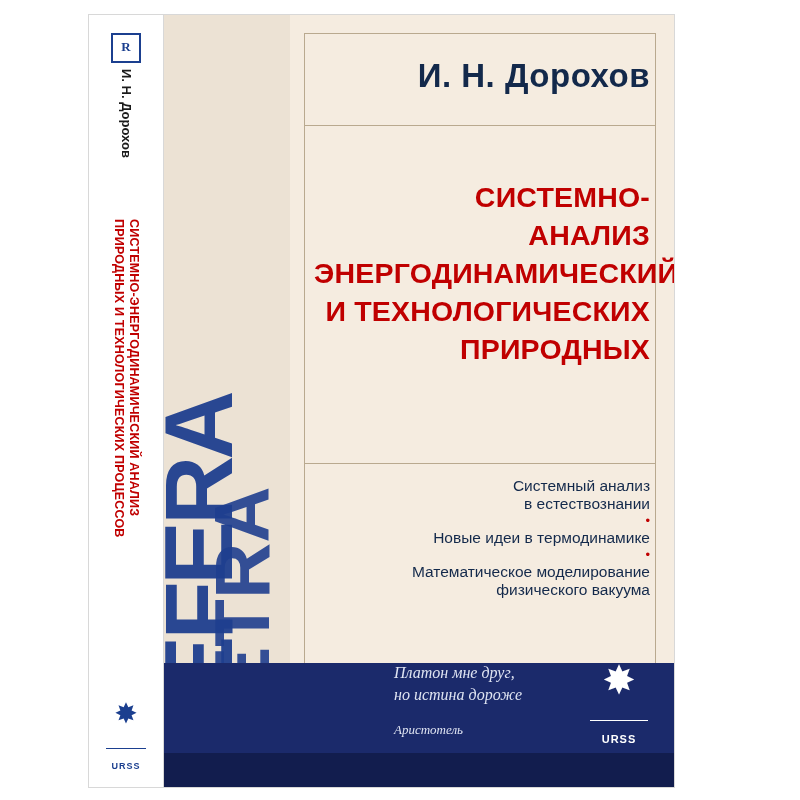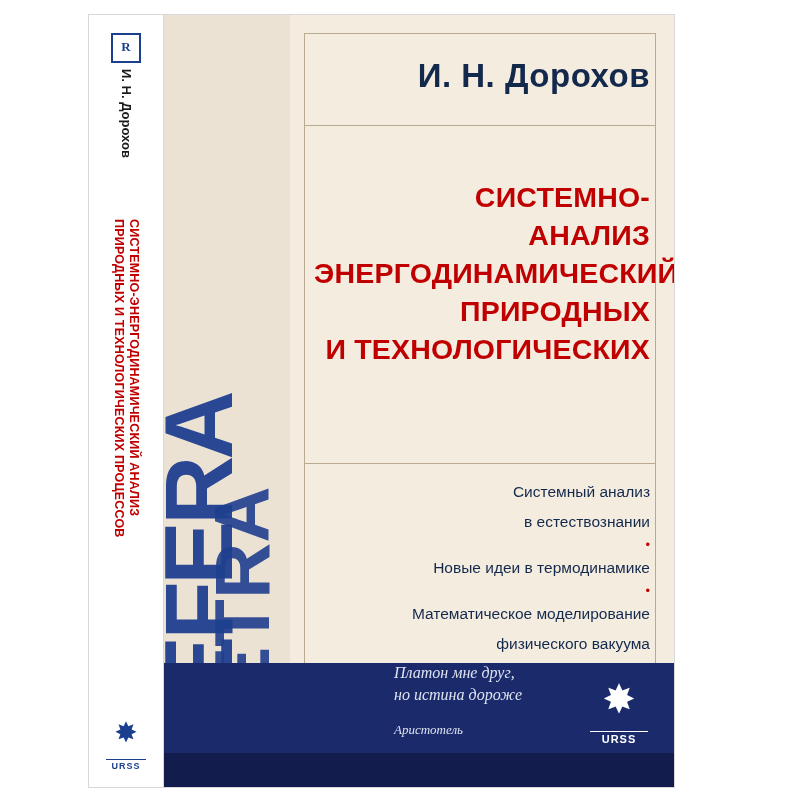--- a/index.html
+++ b/index.html
@@ -102,22 +102,22 @@
     color: #1b3f8f;
     font-size: 28px;
     line-height: 30px;
   }
   .urss-word {
     font-size: 9px;
     font-weight: bold;
     color: #1b3f8f;
     letter-spacing: 1px;
     border-top: 1px solid #1b3f8f;
-    padding-top: 1px;
-    margin-top: 11px;
+    padding-top: 12px;
+    margin-top: 19px;
   }
 
   
   .front {
     position: absolute;
     left: 163px;
     top: 14px;
     width: 510px;
     height: 772px;
     background: #f2e9dd;
@@ -223,21 +223,21 @@
   .subtitle-block {
     position: absolute;
     left: 150px;
     right: 24px;
     top: 462px;
     text-align: right;
     color: #13294b;
   }
   .sub-line {
     font-size: 15.5px;
-    line-height: 30px;
+    line-height: 18px;
   }
   .sub-dot {
     font-size: 13px;
     line-height: 16px;
     color: #c00000;
   }
 
   
   .banner {
     position: absolute;
@@ -323,22 +323,22 @@
     <div class="hairline" style="top:18px;"></div>
     <div class="hairline" style="top:110px;"></div>
     <div class="hairline" style="top:448px;"></div>
 
     <div class="author-name">И. Н. Дорохов</div>
 
     <div class="title-block">
       <div class="title-line">СИСТЕМНО-</div>
       <div class="title-line">АНАЛИЗ</div>
       <div class="title-line">ЭНЕРГОДИНАМИЧЕСКИЙ</div>
+      <div class="title-line">И ТЕХНОЛОГИЧЕСКИХ</div>
       <div class="title-line">ПРИРОДНЫХ</div>
-      <div class="title-line">И ТЕХНОЛОГИЧЕСКИХ</div>
     </div>
 
     <div class="subtitle-block">
       <div class="sub-line" style="white-space:pre-line;">Системный анализ
 в естествознании</div>
       <div class="sub-dot">•</div>
       <div class="sub-line" style="white-space:pre-line;">Новые идеи в термодинамике</div>
       <div class="sub-dot">•</div>
       <div class="sub-line" style="white-space:pre-line;">Математическое моделирование
 физического вакуума</div>

